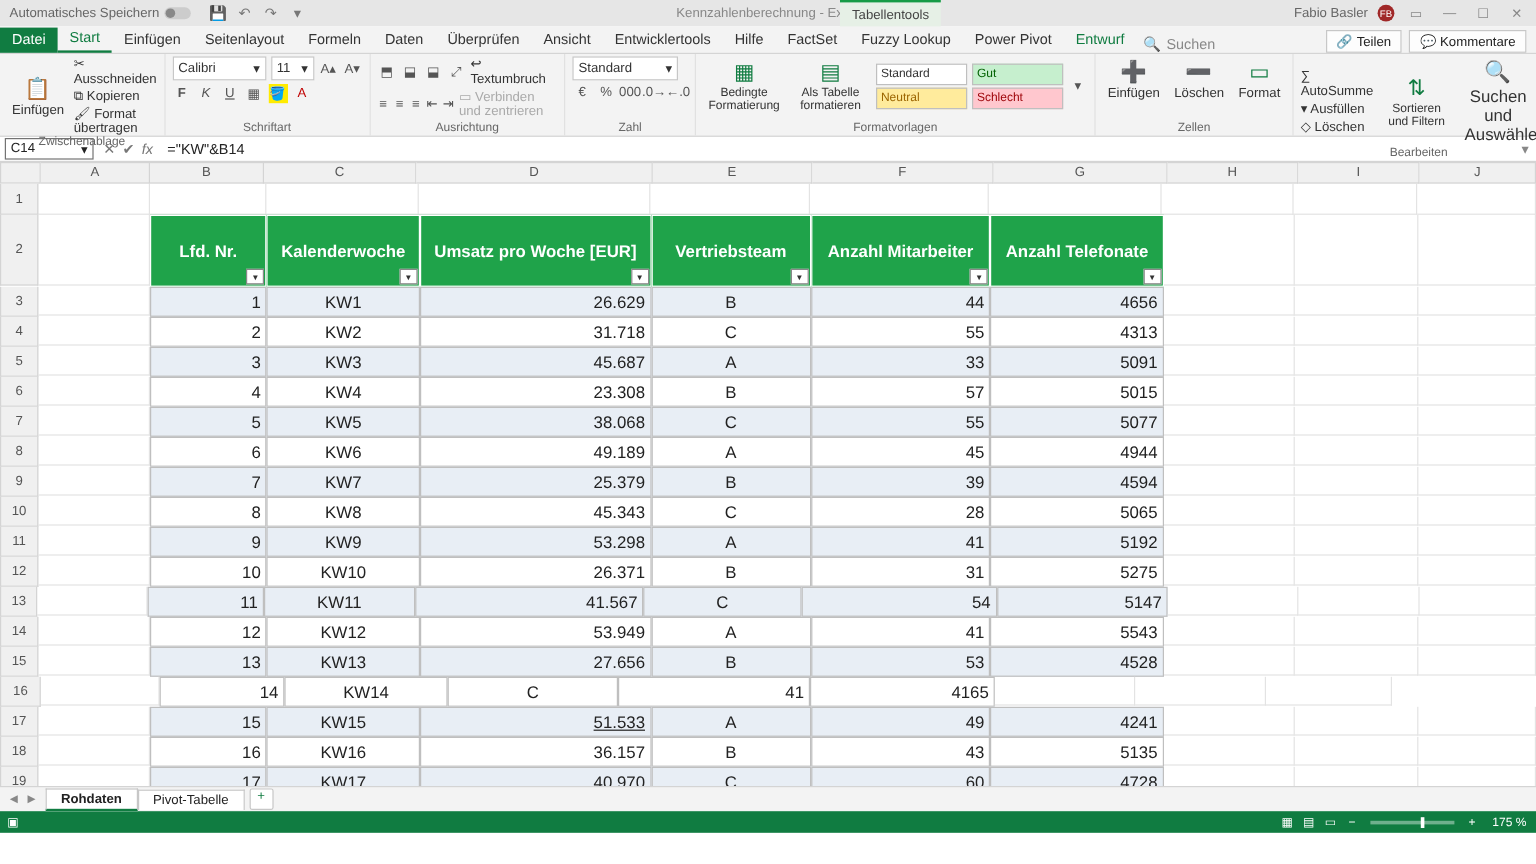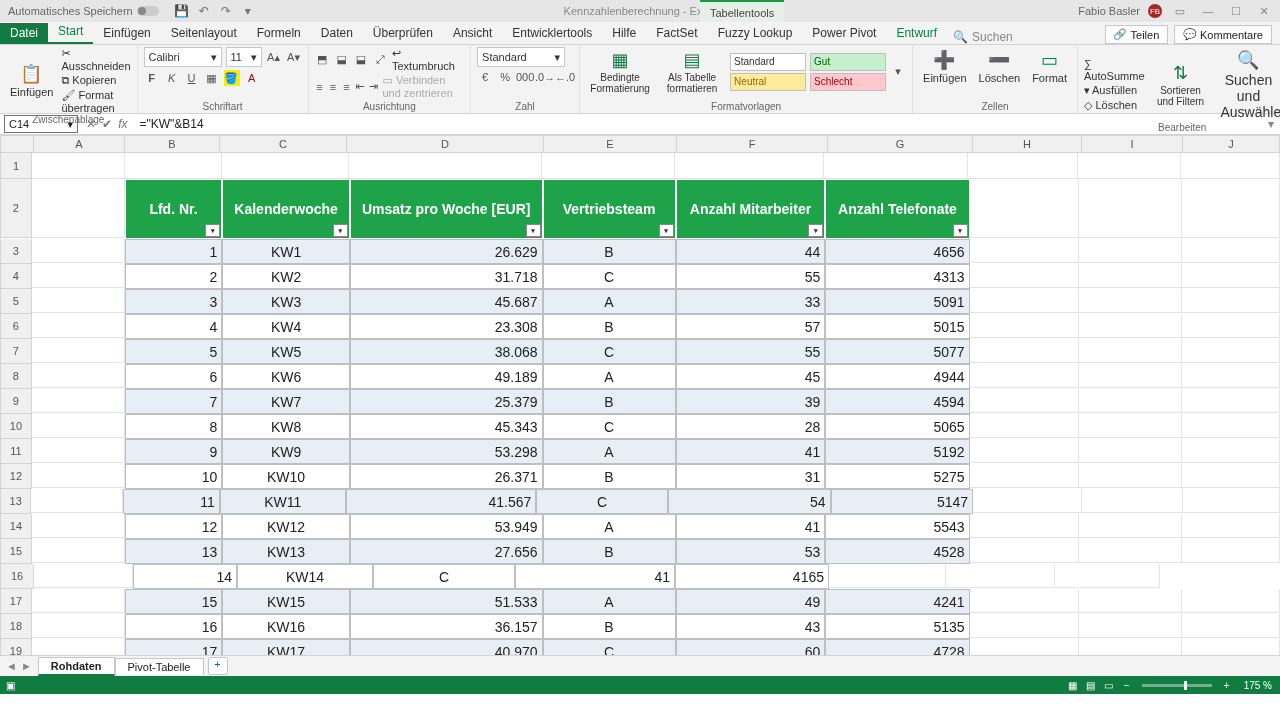--- a/index.html
+++ b/index.html
@@ -506,21 +506,21 @@
           <div class="cell t-cell al-r" style="width: 144px;">4165</div>
           <div class="cell" style="width: 108px;"></div>
           <div class="cell" style="width: 100px;"></div>
           <div class="cell" style="width: 96px;"></div>
         </div>
         <div class="row">
           <div class="rh">17</div>
           <div class="cell" style="width: 90px;"></div>
           <div class="cell t-cell al-r band" style="width: 94px;">15</div>
           <div class="cell t-cell al-c band" style="width: 126px;">KW15</div>
-          <div class="cell t-cell al-r band" style="width: 196px;">51.533</div>
+          <div class="cell t-cell al-r band" style="width: 196px; text-decoration: underline;">51.533</div>
           <div class="cell t-cell al-c band" style="width: 132px;">A</div>
           <div class="cell t-cell al-r band" style="width: 150px;">49</div>
           <div class="cell t-cell al-r band" style="width: 144px;">4241</div>
           <div class="cell" style="width: 108px;"></div>
           <div class="cell" style="width: 100px;"></div>
           <div class="cell" style="width: 96px;"></div>
         </div>
         <div class="row">
           <div class="rh">18</div>
           <div class="cell" style="width: 90px;"></div>

